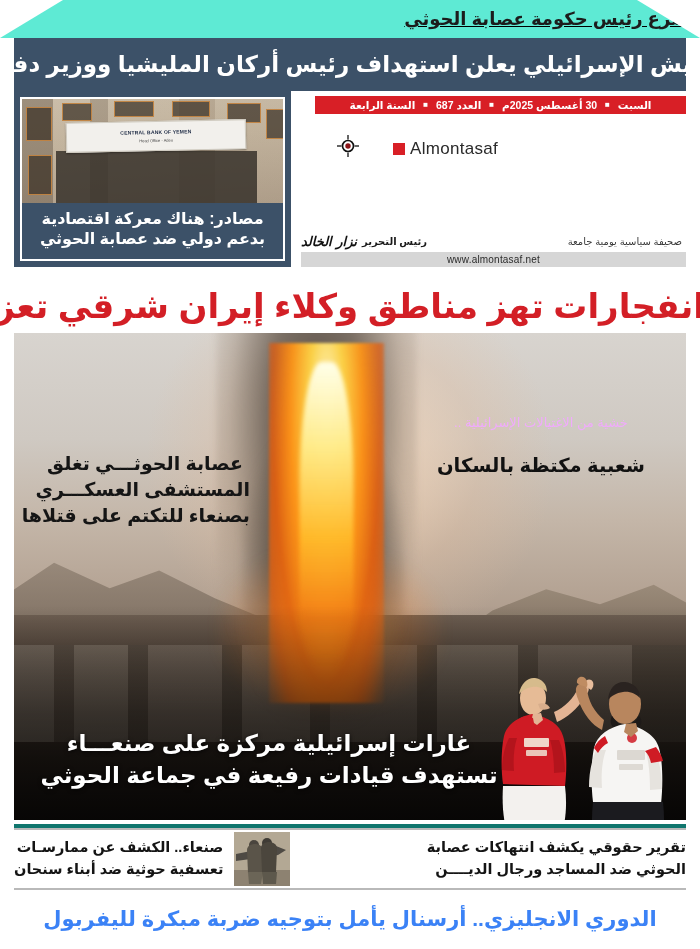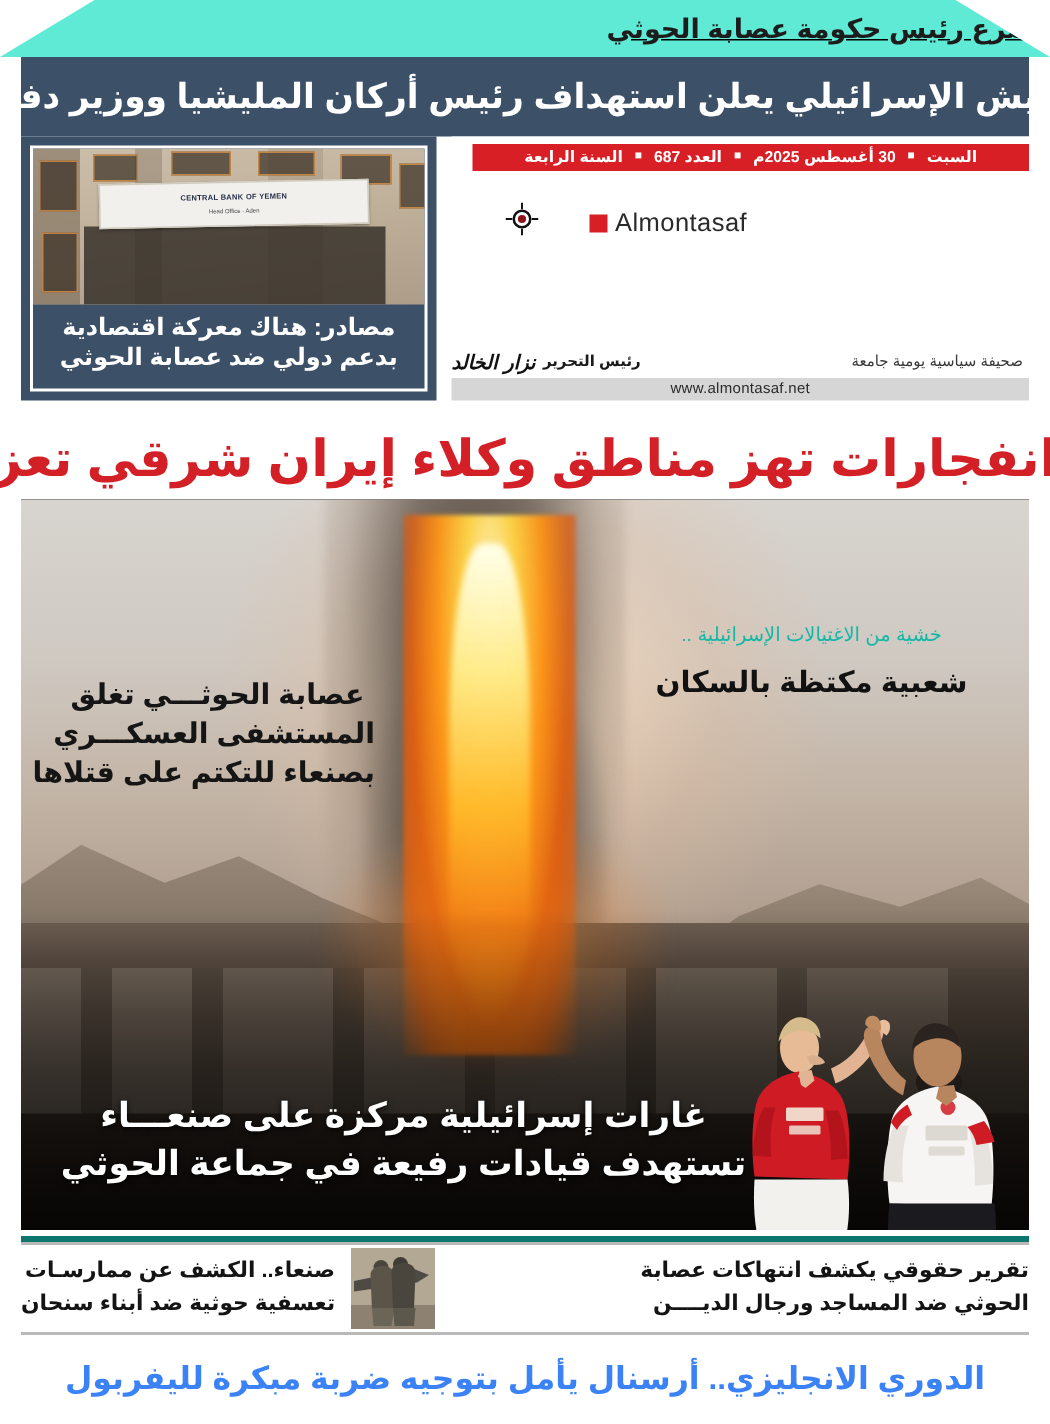--- a/index.html
+++ b/index.html
@@ -333,22 +333,22 @@
   }
   .hero-text-right {
     position:absolute;
     right:20px; top:82px;
     width:250px;
     text-align:center;
     direction:rtl;
   }
   .hero-kicker {
     display:block;
-    font-size:13px; color:#14b8a6; font-weight:normal;
-    margin-bottom:11px; white-space:nowrap;
+    font-size:13px; color:#f0abfc; font-weight:normal;
+    margin-bottom:22px; white-space:nowrap;
   }
   .hero-text-right .ln {
     display:block;
     font-size:19.5px; font-weight:bold; color:#111111;
     line-height:1.42; white-space:nowrap;
   }
   .hero-text-bottom {
     position:absolute;
     left:20px; bottom:28px;
     width:470px;

